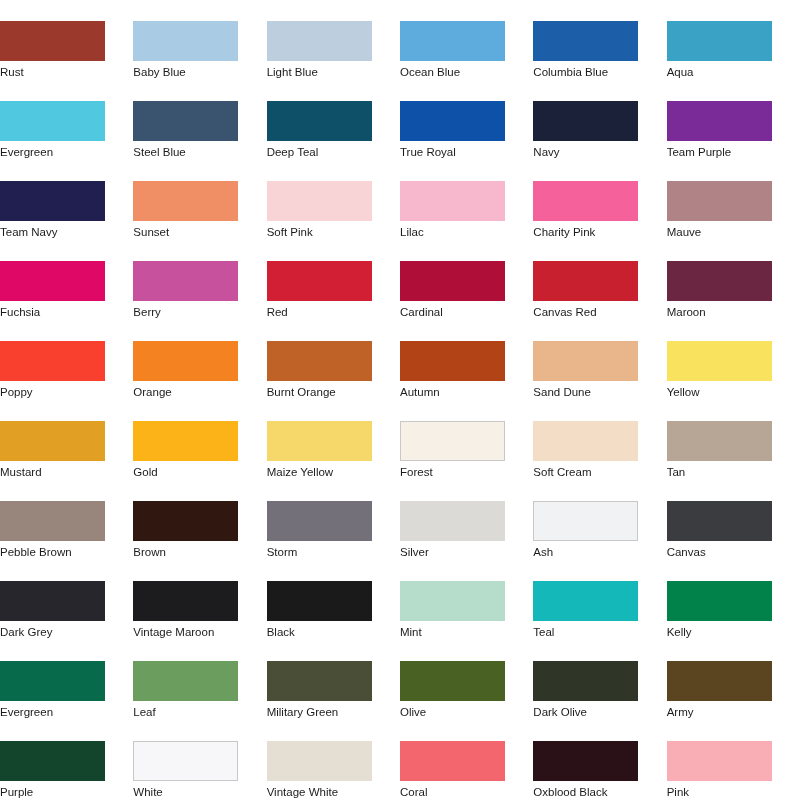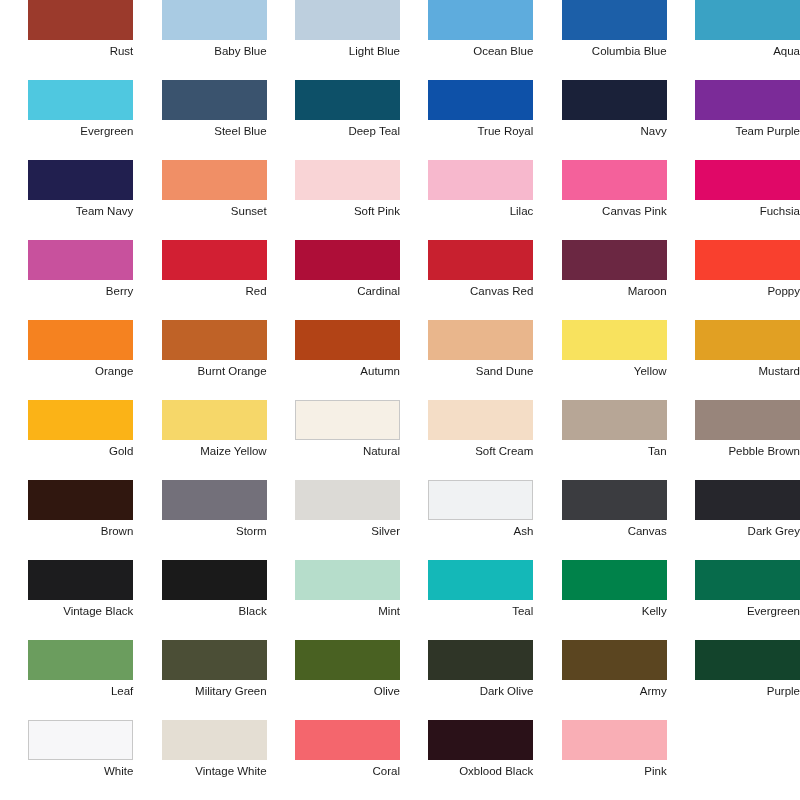--- a/index.html
+++ b/index.html
@@ -19,22 +19,22 @@
     height: 800px;
     display: grid;
     grid-template-columns: repeat(6, 1fr);
     grid-template-rows: repeat(10, 80px);
     box-sizing: border-box;
   }
   .swatch-cell {
     position: relative;
     display: flex;
     flex-direction: column;
-    align-items: flex-end;
-    padding-top: 0;
+    align-items: flex-start;
+    padding-top: 21px;
   }
   .swatch-chip {
     width: 105px;
     height: 40px;
     box-sizing: border-box;
     display: block;
   }
   .swatch-chip.bordered {
     border: 1px solid #c8c8c8;
   }
@@ -111,21 +111,25 @@
     <div class="swatch-cell">
       <div class="swatch-chip" title="Soft Pink" style="background-color: rgb(249, 212, 214);"></div>
       <div class="swatch-label">Soft Pink</div>
     </div>
     <div class="swatch-cell">
       <div class="swatch-chip" title="Lilac" style="background-color: rgb(247, 184, 205);"></div>
       <div class="swatch-label">Lilac</div>
     </div>
     <div class="swatch-cell">
       <div class="swatch-chip" title="Charity Pink" style="background-color: rgb(244, 97, 155);"></div>
-      <div class="swatch-label">Canvas Pink</div>
+      <div class="swatch-label">Charity Pink</div>
+    </div>
+    <div class="swatch-cell">
+      <div class="swatch-chip" title="Mauve" style="background-color: rgb(176, 131, 134);"></div>
+      <div class="swatch-label">Mauve</div>
     </div>
     <div class="swatch-cell">
       <div class="swatch-chip" title="Fuchsia" style="background-color: rgb(224, 8, 103);"></div>
       <div class="swatch-label">Fuchsia</div>
     </div>
     <div class="swatch-cell">
       <div class="swatch-chip" title="Berry" style="background-color: rgb(200, 81, 157);"></div>
       <div class="swatch-label">Berry</div>
     </div>
     <div class="swatch-cell">
@@ -175,21 +179,21 @@
     <div class="swatch-cell">
       <div class="swatch-chip" title="Gold" style="background-color: rgb(251, 179, 23);"></div>
       <div class="swatch-label">Gold</div>
     </div>
     <div class="swatch-cell">
       <div class="swatch-chip" title="Maize Yellow" style="background-color: rgb(246, 215, 105);"></div>
       <div class="swatch-label">Maize Yellow</div>
     </div>
     <div class="swatch-cell">
       <div class="swatch-chip bordered" title="Natural" style="background-color: rgb(246, 240, 230);"></div>
-      <div class="swatch-label">Natural</div>
+      <div class="swatch-label">Forest</div>
     </div>
     <div class="swatch-cell">
       <div class="swatch-chip" title="Soft Cream" style="background-color: rgb(244, 221, 198);"></div>
       <div class="swatch-label">Soft Cream</div>
     </div>
     <div class="swatch-cell">
       <div class="swatch-chip" title="Tan" style="background-color: rgb(183, 166, 150);"></div>
       <div class="swatch-label">Tan</div>
     </div>
     <div class="swatch-cell">
@@ -215,21 +219,21 @@
     <div class="swatch-cell">
       <div class="swatch-chip" title="Asphalt" style="background-color: rgb(59, 60, 64);"></div>
       <div class="swatch-label">Canvas</div>
     </div>
     <div class="swatch-cell">
       <div class="swatch-chip" title="Dark Grey" style="background-color: rgb(38, 38, 44);"></div>
       <div class="swatch-label">Dark Grey</div>
     </div>
     <div class="swatch-cell">
       <div class="swatch-chip" title="Vintage Black" style="background-color: rgb(28, 28, 30);"></div>
-      <div class="swatch-label">Vintage Black</div>
+      <div class="swatch-label">Vintage Maroon</div>
     </div>
     <div class="swatch-cell">
       <div class="swatch-chip" title="Black" style="background-color: rgb(26, 26, 26);"></div>
       <div class="swatch-label">Black</div>
     </div>
     <div class="swatch-cell">
       <div class="swatch-chip" title="Mint" style="background-color: rgb(182, 221, 203);"></div>
       <div class="swatch-label">Mint</div>
     </div>
     <div class="swatch-cell">

